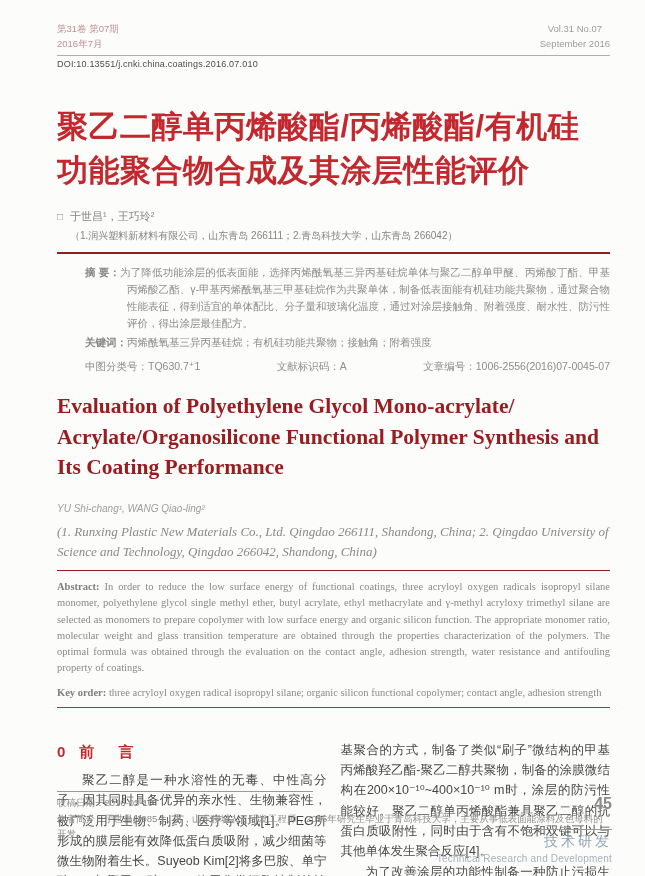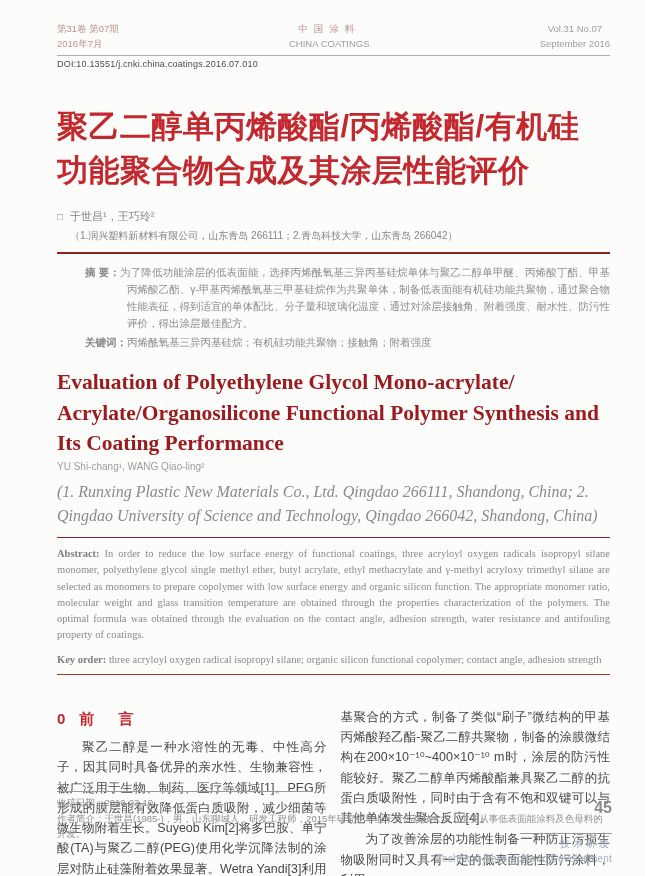--- a/index.html
+++ b/index.html
@@ -37,23 +37,23 @@
   .abs-block{margin-top:10px;margin-left:28px;font-size:10.5px;color:#8d8d8d;line-height:1.6;}
   .hang{padding-left:42px;text-indent:-42px;margin:0;text-align:justify;}
   .hang b{font-weight:bold;color:#868686;}
   .kw-cn{margin-top:2px;}
   .meta-row{display:flex;justify-content:space-between;margin:10px 0 0 28px;
     font-size:10.5px;color:#8d8d8d;}
 
   
   .title-en{margin-top:17px;font-family:"Liberation Serif","DejaVu Serif",serif;
     font-weight:bold;font-size:21.5px;color:#9b1c20;line-height:1.42;}
-  .authors-en{margin-top:2px;font-size:10px;color:#9d9d9d;}
+  .authors-en{margin-top:20px;font-size:10px;color:#9d9d9d;font-style:italic;}
   .affil-en{margin-top:8px;font-family:"Liberation Serif","DejaVu Serif",serif;
-    font-style:italic;font-size:16px;color:#8a8a8a;line-height:1.5;}
+    font-style:italic;font-size:13px;color:#8a8a8a;line-height:1.5;}
   .abs-en{margin:8px 0 0 0;font-family:"Liberation Serif","DejaVu Serif",serif;
     font-size:10.5px;color:#8a8a8a;line-height:1.55;text-align:justify;}
   .abs-en b{color:#7e7e7e;}
 
   
   .columns{display:flex;gap:14px;margin-top:32px;}
   .col{flex:1;font-size:12.5px;color:#474747;line-height:1.62;text-align:justify;}
   .sec-head{color:#c2282e;font-weight:bold;font-size:15px;margin:0 0 6px 0;}
   .sec-head .no{margin-right:14px;}
   .sec-head .t{letter-spacing:10px;}
@@ -63,37 +63,33 @@
 
   
   .footnote{position:absolute;left:57px;top:791px;width:553px;font-size:9.5px;
     color:#8f8f8f;line-height:1.65;}
   .footnote .fn-rule{border:0;border-top:1px solid #9a9a9a;width:256px;margin:0 0 3px 0;}
 
   
   .footer{position:absolute;right:33px;bottom:12px;text-align:right;}
   .footer .pageno{font-size:16px;color:#8a8a8a;margin-bottom:16px;font-weight:bold;}
   .footer .f-rule{border:0;border-top:1px solid #9a9a9a;width:92px;margin:0 0 3px auto;}
-  .footer .col-cn{font-size:10px;color:#93a5b5;letter-spacing:3px;}
+  .footer .col-cn{font-size:14px;color:#93a5b5;letter-spacing:3px;}
   .footer .col-en{font-size:10px;color:#a5b2c0;margin-top:2px;letter-spacing:.2px;}
 </style>
 </head>
 <body>
 
 <div class="page">
   <div class="content">
 
     <div class="journal-header">
       <div class="jh-left">
         <div class="jh-cn">第31卷 第07期</div>
         <div class="jh-cn">2016年7月</div>
-      </div>
-      <div class="jh-center">
-        <div class="jh-cn">中国涂料</div>
-        <div class="jh-gray">CHINA COATINGS</div>
       </div>
       <div class="jh-right jh-gray">
         <div>Vol.31 No.07</div>
         <div>September 2016</div>
       </div>
     </div>
     <div class="doi">DOI:10.13551/j.cnki.china.coatings.2016.07.010</div>
 
     <div class="title-cn">
       <div>聚乙二醇单丙烯酸酯/丙烯酸酯/有机硅</div>
@@ -105,20 +101,25 @@
       <span>于世昌¹，王巧玲²</span>
     </div>
     <div class="affil-cn">（1.润兴塑料新材料有限公司，山东青岛 266111；2.青岛科技大学，山东青岛 266042）</div>
     <hr class="rule-darkred">
 
     <div class="abs-block">
       <p class="hang"><b>摘 要：</b><span>为了降低功能涂层的低表面能，选择丙烯酰氧基三异丙基硅烷单体与聚乙二醇单甲醚、丙烯酸丁酯、甲基丙烯酸乙酯、γ-甲基丙烯酰氧基三甲基硅烷作为共聚单体，制备低表面能有机硅功能共聚物，通过聚合物性能表征，得到适宜的单体配比、分子量和玻璃化温度，通过对涂层接触角、附着强度、耐水性、防污性评价，得出涂层最佳配方。</span></p>
       <p class="hang kw-cn"><b>关键词：</b><span>丙烯酰氧基三异丙基硅烷；有机硅功能共聚物；接触角；附着强度</span></p>
     </div>
 
+    <div class="meta-row">
+      <span><span>中图分类号：</span><span>TQ630.7⁺1</span></span>
+      <span><span>文献标识码：</span><span>A</span></span>
+      <span><span>文章编号：</span><span>1006-2556(2016)07-0045-07</span></span>
+    </div>
 
     <div class="title-en">Evaluation of Polyethylene Glycol Mono-acrylate/ Acrylate/Organosilicone Functional Polymer Synthesis and Its Coating Performance</div>
     <div class="authors-en">YU Shi-chang¹, WANG Qiao-ling²</div>
     <div class="affil-en">(1. Runxing Plastic New Materials Co., Ltd. Qingdao 266111, Shandong, China; 2. Qingdao University of Science and Technology, Qingdao 266042, Shandong, China)</div>
     <hr class="rule-darkred thin">
 
     <p class="abs-en"><b>Abstract:</b><span> In order to reduce the low surface energy of functional coatings, three acryloyl oxygen radicals isopropyl silane monomer, polyethylene glycol single methyl ether, butyl acrylate, ethyl methacrylate and γ-methyl acryloxy trimethyl silane are selected as monomers to prepare copolymer with low surface energy and organic silicon function. The appropriate monomer ratio, molecular weight and glass transition temperature are obtained through the properties characterization of the polymers. The optimal formula was obtained through the evaluation on the contact angle, adhesion strength, water resistance and antifouling property of coatings.</span></p>
     <p class="abs-en"><b>Key order:</b><span> three acryloyl oxygen radical isopropyl silane; organic silicon functional copolymer; contact angle, adhesion strength</span></p>
     <hr class="rule-red">
 

